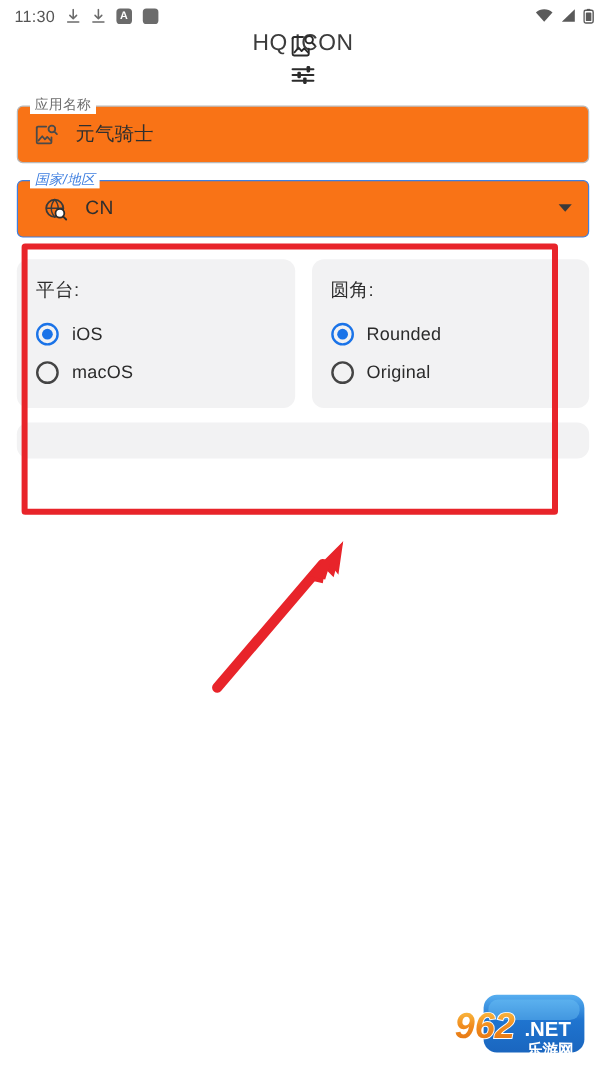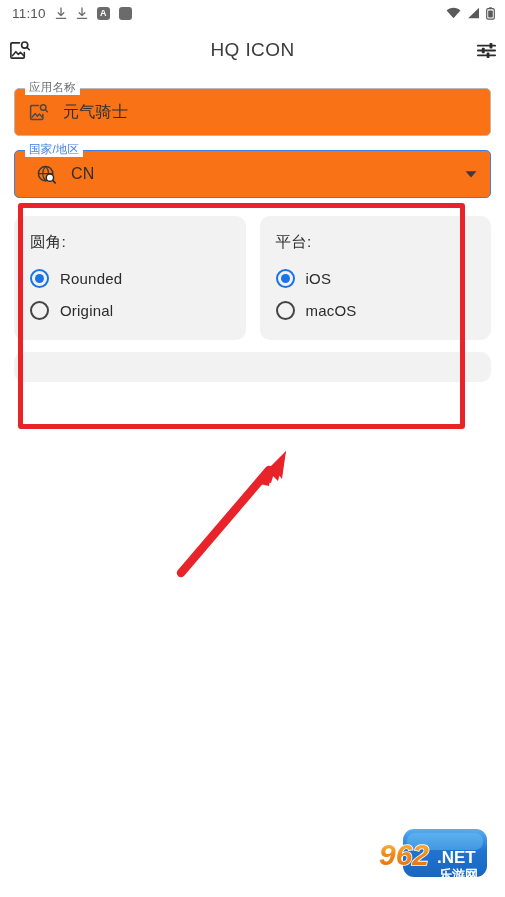--- a/index.html
+++ b/index.html
@@ -44,20 +44,21 @@
   }
   .sb-appsq.plain { background:#6b6b6b; }
 
   
   .appbar {
     height: 48px;
     display: flex;
     align-items: center;
     padding: 0 5px;
     position: relative;
+    flex-direction: column;
   }
   .appbar-title {
     position: absolute;
     left: 0; right: 0;
     text-align: center;
     font-size: 19px;
     color: #3c3c3c;
     letter-spacing: .4px;
   }
   .appbar-icon {
@@ -90,21 +91,21 @@
     position: absolute;
     top: -8px;
     left: 11px;
     background: #fff;
     padding: 0 4px;
     font-size: 11.5px;
     color: #6d6d6d;
     letter-spacing: .2px;
     white-space: nowrap;
   }
-  .field-label.focused { color: #3f7fe0; }
+  .field-label.focused { color: #3f7fe0; font-style: italic; }
   .field-icon {
     width: 22px; height: 22px;
     display: flex; align-items: center; justify-content: center;
     margin-right: 14px;
     flex: none;
   }
   .field-value {
     font-size: 16px;
     color: #2f2f2f;
     letter-spacing: .3px;
@@ -206,21 +207,21 @@
     z-index: 40;
   }
 </style>
 </head>
 <body>
 
 <div class="phone">
 
   <div class="statusbar">
     <div class="sb-left">
-      <span class="sb-time">11:10</span>
+      <span class="sb-time">11:30</span>
 
       <span>
         <svg class="sb-icon" width="12" height="13" viewBox="0 0 12 13" fill="none">
           <path d="M6 1v7.2M6 8.6L3.2 5.8M6 8.6l2.8-2.8" stroke="#6b6b6b" stroke-width="1.3" stroke-linecap="round" stroke-linejoin="round"></path>
           <path d="M1.4 11.4h9.2" stroke="#6b6b6b" stroke-width="1.3" stroke-linecap="round"></path>
         </svg>
       </span>
 
       <span>
         <svg class="sb-icon" width="12" height="13" viewBox="0 0 12 13" fill="none">
@@ -318,44 +319,44 @@
         </svg>
       </span>
     </div>
   </div>
 
   <div class="cards-area">
 
     <div class="card-row">
 
       <div class="card half">
+        <div class="card-title">平台:</div>
+
+        <div class="radio-line">
+          <span class="radio on"></span>
+          <span class="radio-label">iOS</span>
+        </div>
+
+        <div class="radio-line">
+          <span class="radio"></span>
+          <span class="radio-label">macOS</span>
+        </div>
+      </div>
+
+      <div class="card half">
         <div class="card-title">圆角:</div>
 
         <div class="radio-line">
           <span class="radio on"></span>
           <span class="radio-label">Rounded</span>
         </div>
 
         <div class="radio-line">
           <span class="radio"></span>
           <span class="radio-label">Original</span>
-        </div>
-      </div>
-
-      <div class="card half">
-        <div class="card-title">平台:</div>
-
-        <div class="radio-line">
-          <span class="radio on"></span>
-          <span class="radio-label">iOS</span>
-        </div>
-
-        <div class="radio-line">
-          <span class="radio"></span>
-          <span class="radio-label">macOS</span>
         </div>
       </div>
 
     </div>
 
     <div class="card full">
 
     </div>
 
   </div>

